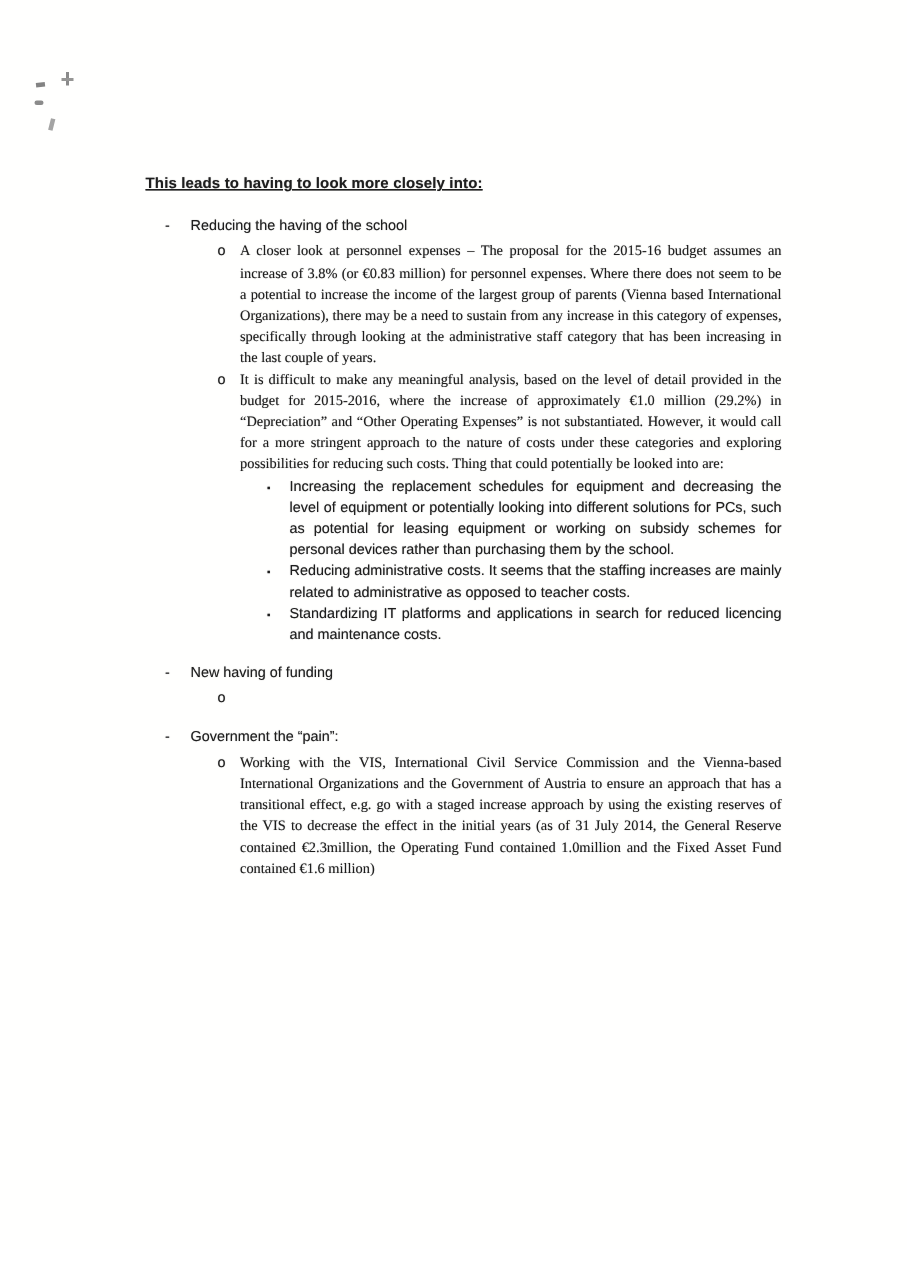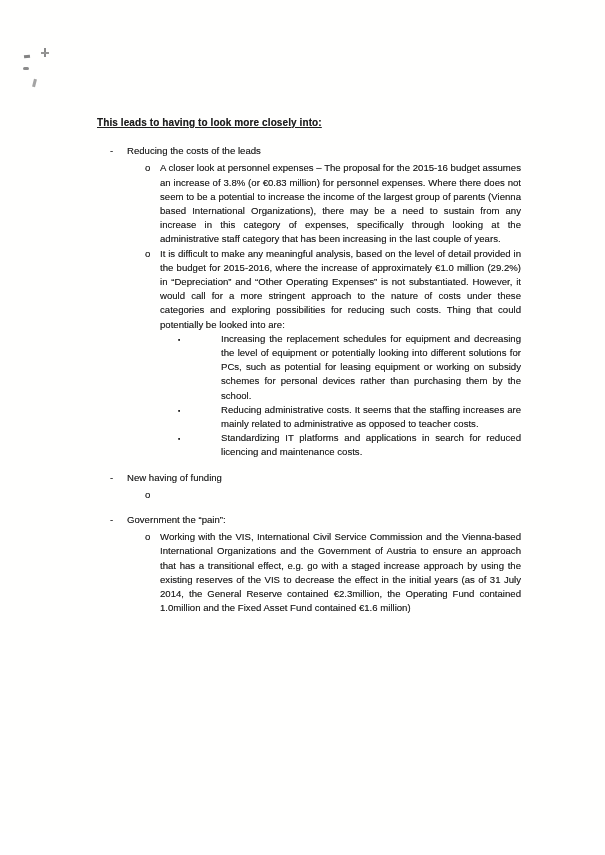--- a/index.html
+++ b/index.html
@@ -41,44 +41,44 @@
     letter-spacing: .1px;
   }
   .section { margin-top: 0; }
   .section + .section { margin-top: 11px; }
 
   .dash-row { display: flex; padding-left: 13px; margin-bottom: 3px; }
   .dash-bullet { width: 17px; flex: none; }
 
   .o-row { display: flex; padding-left: 48px; }
   .o-bullet { width: 15px; flex: none; }
-  .o-text { flex: 1; text-align: justify; margin: 0; }
+  .o-text { flex: 1; text-align: justify; margin: 0; font-family: Liberation Serif, serif; }
 
-  .sq-row { display: flex; padding-left: 81px; gap: 28px; }
+  .sq-row { display: flex; padding-left: 81px; }
   .sq-bullet { width: 15px; flex: none; font-size: 6.5px; line-height: 14.2px; padding-top: 1px; }
   .sq-text { flex: 1; text-align: justify; margin: 0; }
 </style>
 </head>
 <body>
 
 <div class="page">
 
   <span class="artifact a1"></span>
   <span class="artifact a2"></span>
   <span class="artifact a3"></span>
   <span class="artifact a4"></span>
 
   <div class="doc">
 
     <h1 class="heading">This leads to having to look more closely into:</h1>
 
     <div class="section">
       <div class="dash-row">
         <span class="dash-bullet">-</span>
-        <span>Reducing the costs of the leads</span>
+        <span>Reducing the having of the school</span>
       </div>
       <div class="o-row">
         <span class="o-bullet">o</span>
         <p class="o-text">A closer look at personnel expenses – The proposal for the 2015-16 budget assumes an increase of 3.8% (or €0.83 million) for personnel expenses. Where there does not seem to be a potential to increase the income of the largest group of parents (Vienna based International Organizations), there may be a need to sustain from any increase in this category of expenses, specifically through looking at the administrative staff category that has been increasing in the last couple of years.</p>
       </div>
       <div class="o-row">
         <span class="o-bullet">o</span>
         <p class="o-text">It is difficult to make any meaningful analysis, based on the level of detail provided in the budget for 2015-2016, where the increase of approximately €1.0 million (29.2%) in “Depreciation” and “Other Operating Expenses” is not substantiated. However, it would call for a more stringent approach to the nature of costs under these categories and exploring possibilities for reducing such costs. Thing that could potentially be looked into are:</p>
       </div>
       <div class="sq-row">

